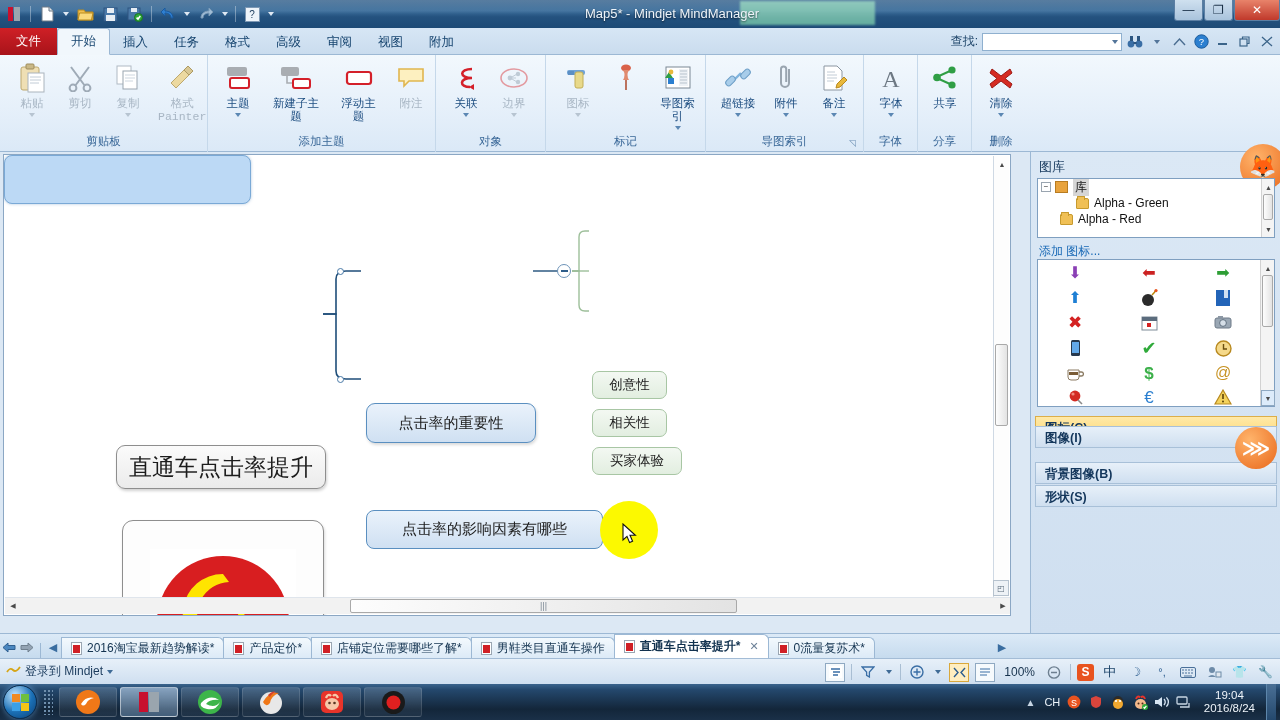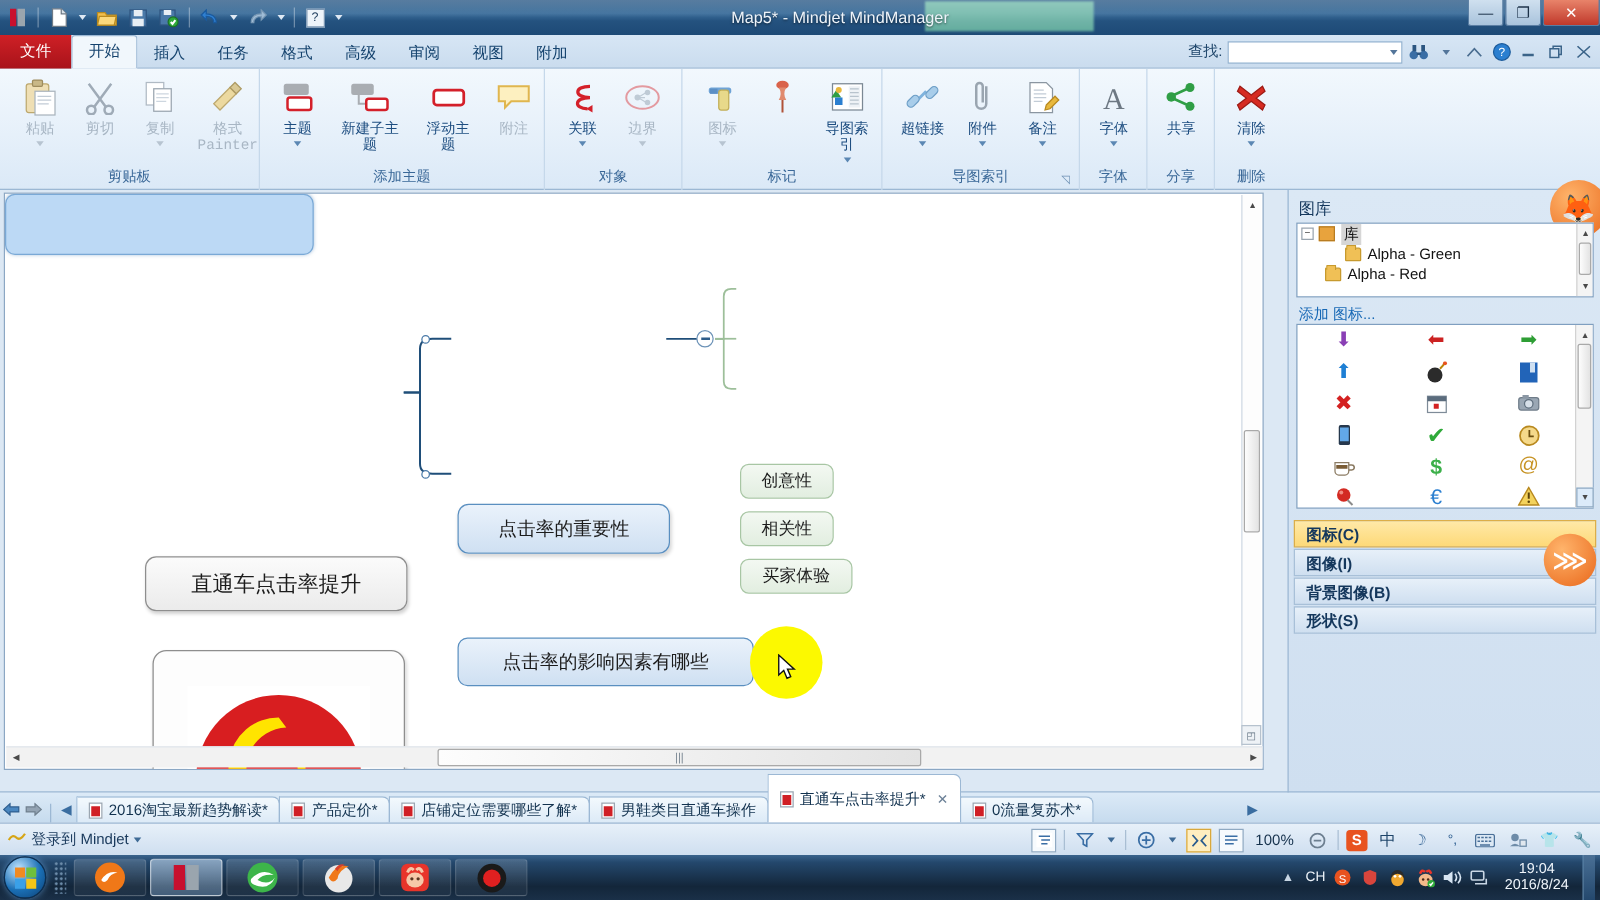--- a/index.html
+++ b/index.html
@@ -81,21 +81,21 @@
   #vscroll{ position:absolute; right:1px; top:1px; width:16px; height:444px; background:#fdfdfd; border-left:1px solid #cfd9e4;}
   #hscroll{ position:absolute; left:1px; bottom:1px; width:1006px; height:17px; background:#f2f2f2; border-top:1px solid #dfe5ec;}
   .sb-arrow{ position:absolute; width:16px;height:16px; display:flex;align-items:center;justify-content:center; color:#4a4a4a; font-size:7px;}
   .sb-thumb{ background:linear-gradient(to right,#fdfdfd,#e3e3e3); border:1px solid #a9a9a9; border-radius:2px;}
   
   .node{ position:absolute; display:flex; align-items:center; justify-content:center; font-size:15px; color:#1c1c1c; white-space:nowrap;}
   #node-root{
     left:112px; top:290px; width:210px; height:44px; border-radius:9px;
     background:linear-gradient(to bottom,#fbfbfb,#ebebeb);
     border:1.5px solid #8e8e8e; box-shadow:1px 2px 3px rgba(0,0,0,.18);
-    font-size:17px;
+    font-size:23px;
   }
   #node-a{
     left:362px; top:248px; width:170px; height:40px; border-radius:9px;
     background:linear-gradient(to bottom,#eaf2fb,#cfe0f2);
     border:1.3px solid #5a8fc0; box-shadow:1px 2px 3px rgba(0,0,0,.15);
     font-size:15px;
   }
   #node-b-sel{
     left:357px; top:350px; width:247px; height:49px; border-radius:8px;
     background:#bcd9f5; border:1px solid #7aa9d6; box-shadow:0 0 3px rgba(90,140,190,.5);
@@ -173,21 +173,21 @@
     background:linear-gradient(to bottom,#dceaf7,#c6dbee);
     border-top:1px solid #9cb8d4;
     display:flex; align-items:flex-end;
   }
   .dtab{
     height:21px; display:flex; align-items:center; gap:5px; padding:0 9px;
     font-size:12px; color:#12324f; background:linear-gradient(to bottom,#f3f9fd,#dceaf7);
     border:1px solid #9cb8d4; border-bottom:none; border-radius:0 6px 0 0; margin-right:-1px;
     white-space:nowrap;
   }
-  .dtab.active{ background:#fff; height:39px; font-weight:normal;}
+  .dtab.active{ background:#fff; height:24px; font-weight:bold;}
   .docic{ width:11px;height:13px; background:#fff; border:1px solid #9aa6b2; position:relative;}
   .docic:after{ content:''; position:absolute; left:1px; top:2px; width:7px;height:8px; background:#d01f25;}
   .nav-arrow{ width:16px;height:21px; display:flex;align-items:center;justify-content:center; color:#3a6da0; font-size:11px;}
   
   #statusbar{
     position:absolute; left:0; top:658px; width:1280px; height:26px;
     background:linear-gradient(to bottom,#e7f0f9,#cfdff0);
     border-top:1px solid #a3bcd6;
     display:flex; align-items:center;
   }
@@ -776,21 +776,21 @@
       </span>
     </div>
     <div id="grid-sb">
       <div class="sb-arrow" style="width:14px;top:0;">▲</div>
       <div class="sb-thumb" style="position:absolute;left:1px;top:15px;width:11px;height:52px;"></div>
       <div class="sb-arrow" style="width:14px;bottom:0;border:1px solid #8fa9c2;background:#dcebfa;">▼</div>
     </div>
   </div>
 
   <div class="rp-tab sel" style="top:264px;">图标(C)</div>
-  <div class="rp-tab" style="top:287px;">图像(I)</div>
+  <div class="rp-tab" style="top:274px;">图像(I)</div>
   <div class="rp-tab" style="top:310px;">背景图像(B)</div>
   <div class="rp-tab" style="top:333px;">形状(S)</div>
 
   <div id="orange-badge">⋙</div>
 </div>
 
 <div id="doctabs">
   <div class="nav-arrow" style="width:18px;">
     <svg width="14" height="11" viewBox="0 0 14 11">
         <path d="M6 1 L1 5.5 L6 10 V7.5 H13 V3.5 H6 Z" fill="#4a87c0" stroke="#2f5f90"></path>

